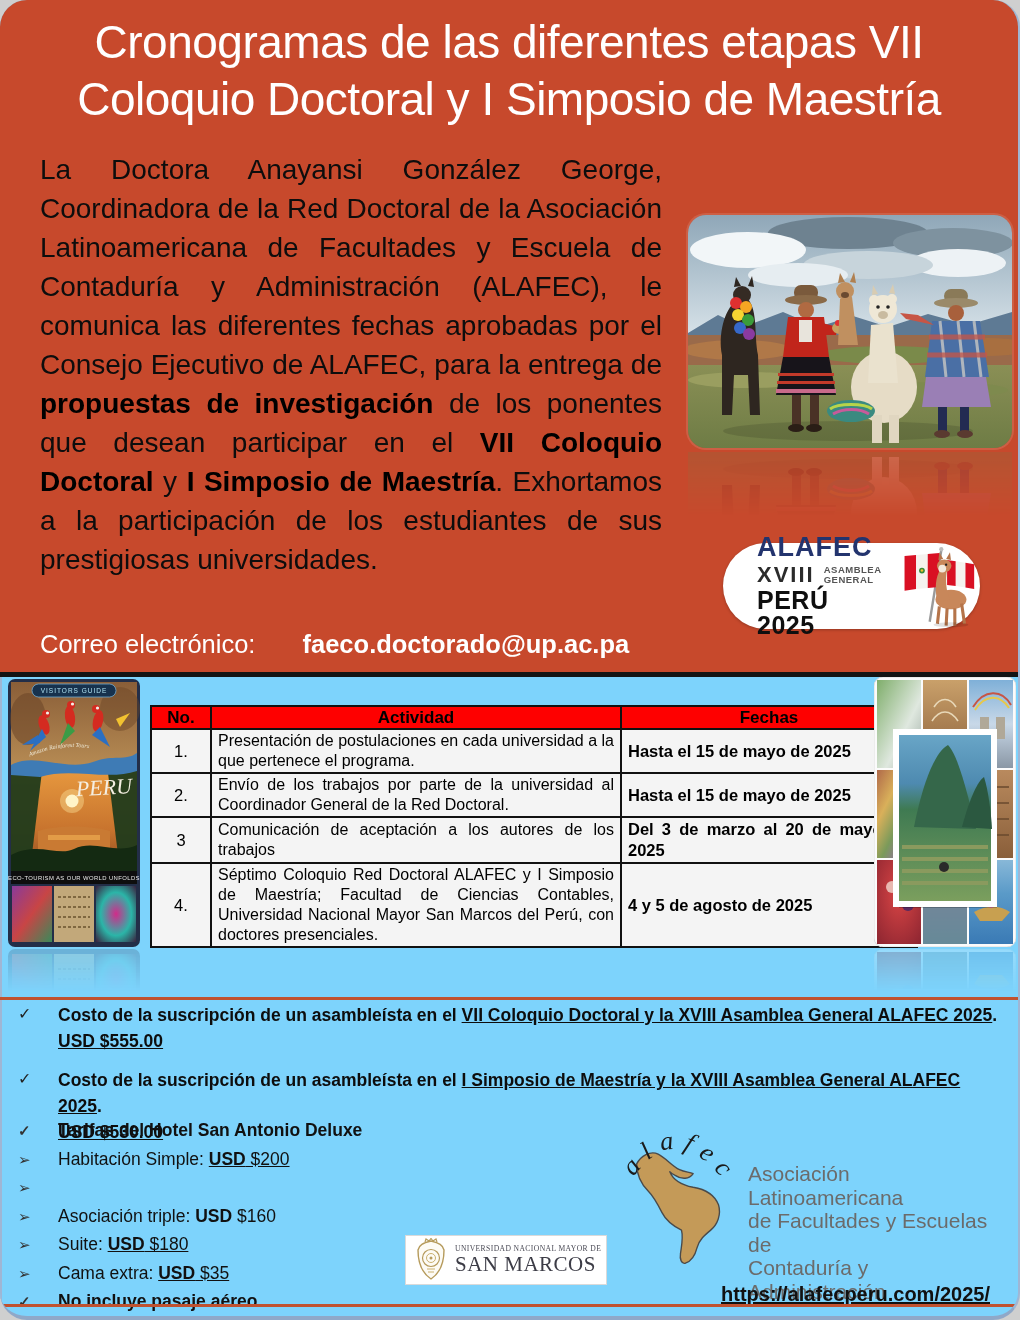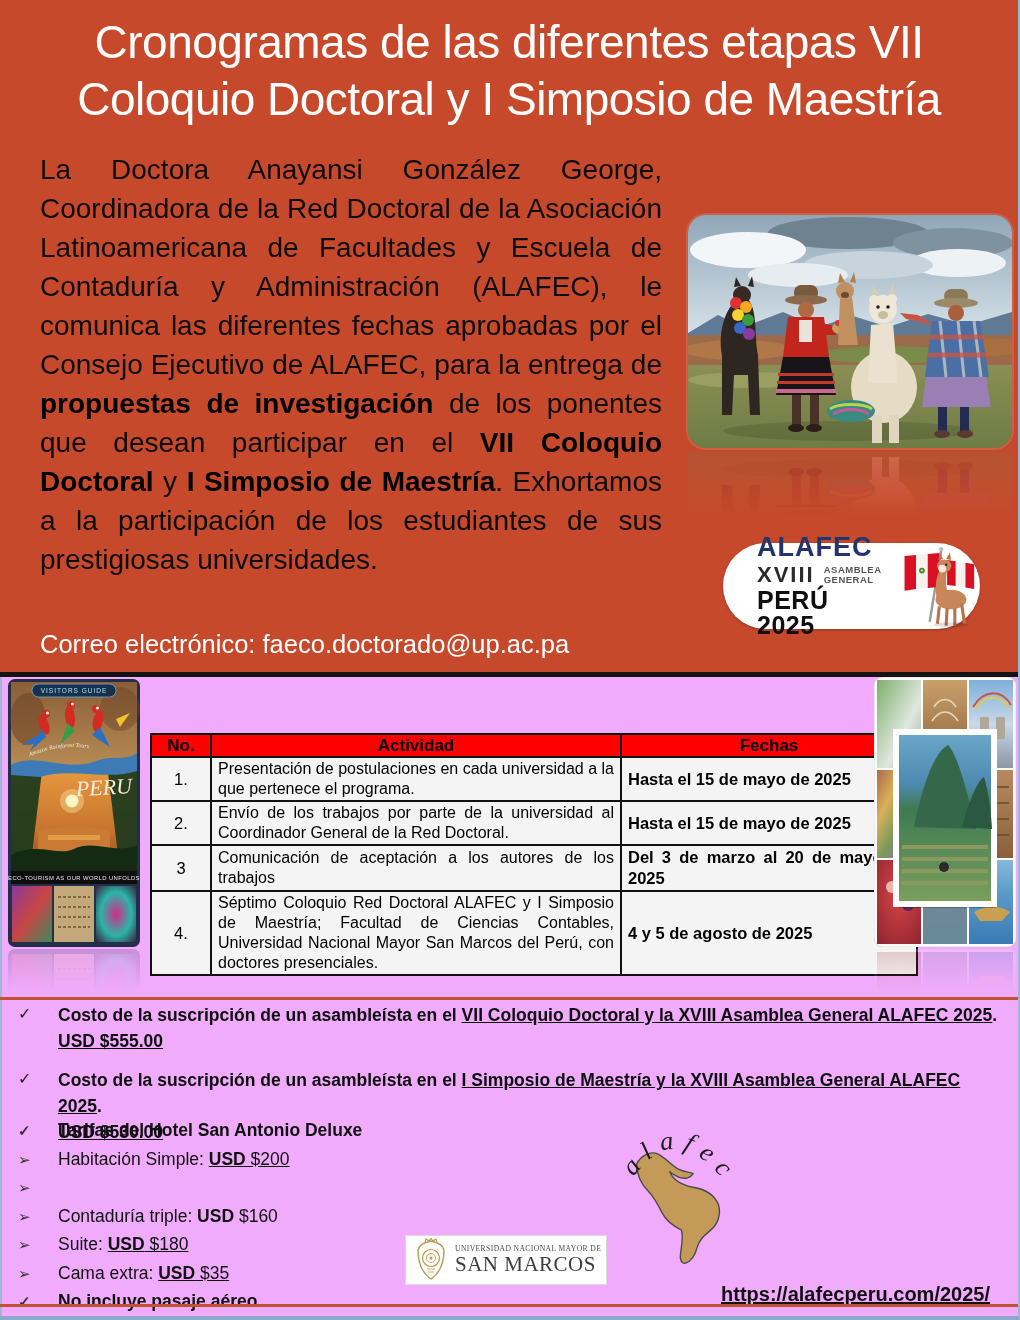--- a/index.html
+++ b/index.html
@@ -1,39 +1,40 @@
 <!DOCTYPE html>
 <html><head>
 <meta charset="utf-8">
 <style>
   html,body{margin:0;padding:0;background:#cfcfcf;}
   *{box-sizing:border-box;}
   .page{
     position:relative;width:1020px;height:1320px;margin:0 auto;
-    background:#f0abfc;overflow:hidden;
+    background:#7dd3fc;overflow:hidden;
     border-right:2px solid #9FB6D4;border-bottom:4px solid #8FA8C8;
     font-family:"Liberation Sans", sans-serif;
+    border-radius:27px;
   }
   
   .orange-top{position:absolute;left:0;top:0;width:100%;height:672px;background:#C7492C;}
   .title{
     position:absolute;left:0;top:14px;width:100%;text-align:center;
     color:#FFFFFF;font-weight:300;font-size:46px;line-height:1.24;letter-spacing:-0.5px;
   }
   .title .tline{display:block;}
   .intro{
     position:absolute;left:40px;top:150px;width:622px;
     color:#0d0d0d;font-size:28px;line-height:39px;text-align:justify;
   }
   .intro .b{font-weight:bold;color:#000;margin-top:36px;}
   .email-line{
     position:absolute;left:40px;top:630px;width:640px;
     color:#FFFFFF;font-size:25.5px;
   }
-  .email-line .b{font-weight:normal;}
+  .email-line .b{font-weight:bold;margin-left:40px;}
   
   .photo{position:absolute;left:688px;top:215px;width:324px;height:233px;border-radius:18px;overflow:hidden;box-shadow:0 0 0 2px rgba(255,255,255,0.12);}
   .photo svg{display:block;}
   .refl{position:absolute;transform:scaleY(-1);opacity:.22;filter:blur(.6px);pointer-events:none;
     -webkit-mask-image:linear-gradient(to bottom,transparent 8%,rgba(0,0,0,.9) 92%);
     mask-image:linear-gradient(to bottom,transparent 8%,rgba(0,0,0,.9) 92%);}
   
   .pill{
     position:absolute;left:723px;top:543px;width:257px;height:86px;border-radius:43px;
     background:#FFFFFF;display:flex;align-items:center;padding-left:34px;
@@ -48,21 +49,21 @@
   .pill-art{margin-left:2px;}
   
   .black-line{position:absolute;left:0;top:672px;width:100%;height:5px;background:#141414;}
   .red-line-1{position:absolute;left:0;top:997px;width:100%;height:3px;background:#C05230;}
   .red-line-2{position:absolute;left:0;top:1304px;width:100%;height:3px;background:#C05230;}
   .left-edge{position:absolute;left:0;top:677px;bottom:0;width:2px;background:#9FB6D4;}
   
   .poster{position:absolute;left:8px;top:679px;width:132px;height:268px;}
   .collage{position:absolute;left:874px;top:677px;width:142px;height:270px;}
   .table-wrap{position:absolute;left:150px;top:705px;width:718px;}
-  table.sched{border-collapse:collapse;table-layout:fixed;width:718px;background:#F4F4F4;border:2px solid #111;margin-top:28px;}
+  table.sched{border-collapse:collapse;table-layout:fixed;width:718px;background:#F4F4F4;border:2px solid #111;}
   table.sched th{
     background:#FE0000;color:#000;font-size:17px;font-weight:bold;height:23px;
     border:2px solid #111;text-align:center;padding:0 4px;
   }
   table.sched td{border:2px solid #111;color:#000;vertical-align:middle;padding:1px 6px;}
   td.c-no{width:60px;text-align:center;font-size:16.5px;}
   td.c-act{width:410px;font-size:16px;line-height:20px;text-align:justify;}
   td.c-fec{width:248px;font-size:16.5px;font-weight:bold;line-height:21px;text-align:justify;padding:1px 8px;}
   tr.r-s td{height:43px;}
   tr.r-l td{height:84px;}
@@ -499,21 +500,21 @@
     </div>
     <div class="h-row">
       <span class="lead">➢</span>
       <span><span>Habitación Simple: </span><span class="u"><span class="b">USD</span><span> $200</span></span></span>
     </div>
     <div class="h-row">
       <span class="lead">➢</span>
     </div>
     <div class="h-row">
       <span class="lead">➢</span>
-      <span><span>Contaduría triple: </span><span><span class="b">USD</span><span> $160</span></span></span>
+      <span><span>Asociación triple: </span><span><span class="b">USD</span><span> $160</span></span></span>
     </div>
     <div class="h-row">
       <span class="lead">➢</span>
       <span><span>Suite: </span><span class="u"><span class="b">USD</span><span> $180</span></span></span>
     </div>
     <div class="h-row">
       <span class="lead">➢</span>
       <span><span>Cama extra: </span><span class="u"><span class="b">USD</span><span> $35</span></span></span>
     </div>
     <div class="h-row h-note">
@@ -541,17 +542,22 @@
     <svg width="112" height="138" viewBox="0 0 115 140" xmlns="http://www.w3.org/2000/svg" xmlns:xlink="http://www.w3.org/1999/xlink">
       <defs>
         <path id="aArc" d="M6,54 Q52,-16 106,60" fill="none"></path>
       </defs>
       <path d="M12,36 C16,28 26,22 34,26 C42,30 48,38 56,42 C62,45 66,44 70,46 C66,52 58,52 52,48 C50,47 48,46 46,44 C50,54 60,58 70,60 C82,62 92,68 96,78 C99,88 95,98 88,104 C82,109 76,114 74,122 C72,130 68,136 62,138 C58,139 56,134 57,128 C58,120 60,112 58,104 C50,100 42,94 38,86 C34,78 30,70 24,64 C18,58 12,48 12,36 Z" fill="#C49A58" stroke="#4A4A4A" stroke-width="1.4" stroke-linejoin="round"></path>
       <text font-size="27" font-style="italic" font-family="Liberation Serif, serif" fill="#1A1A1A" letter-spacing="9">
         <textPath href="#aArc" xlink:href="#aArc" startOffset="4%">alafec</textPath>
       </text>
     </svg>
   </div>
+  <div class="af-text">
+    <div>Asociación Latinoamericana</div>
+    <div>de Facultades y Escuelas de</div>
+    <div>Contaduría y Administración</div>
+  </div>
 
   <a class="url" href="#">https://alafecperu.com/2025/</a>
 
   <div class="red-line-2"></div>
 </div>
 
 </body></html>

